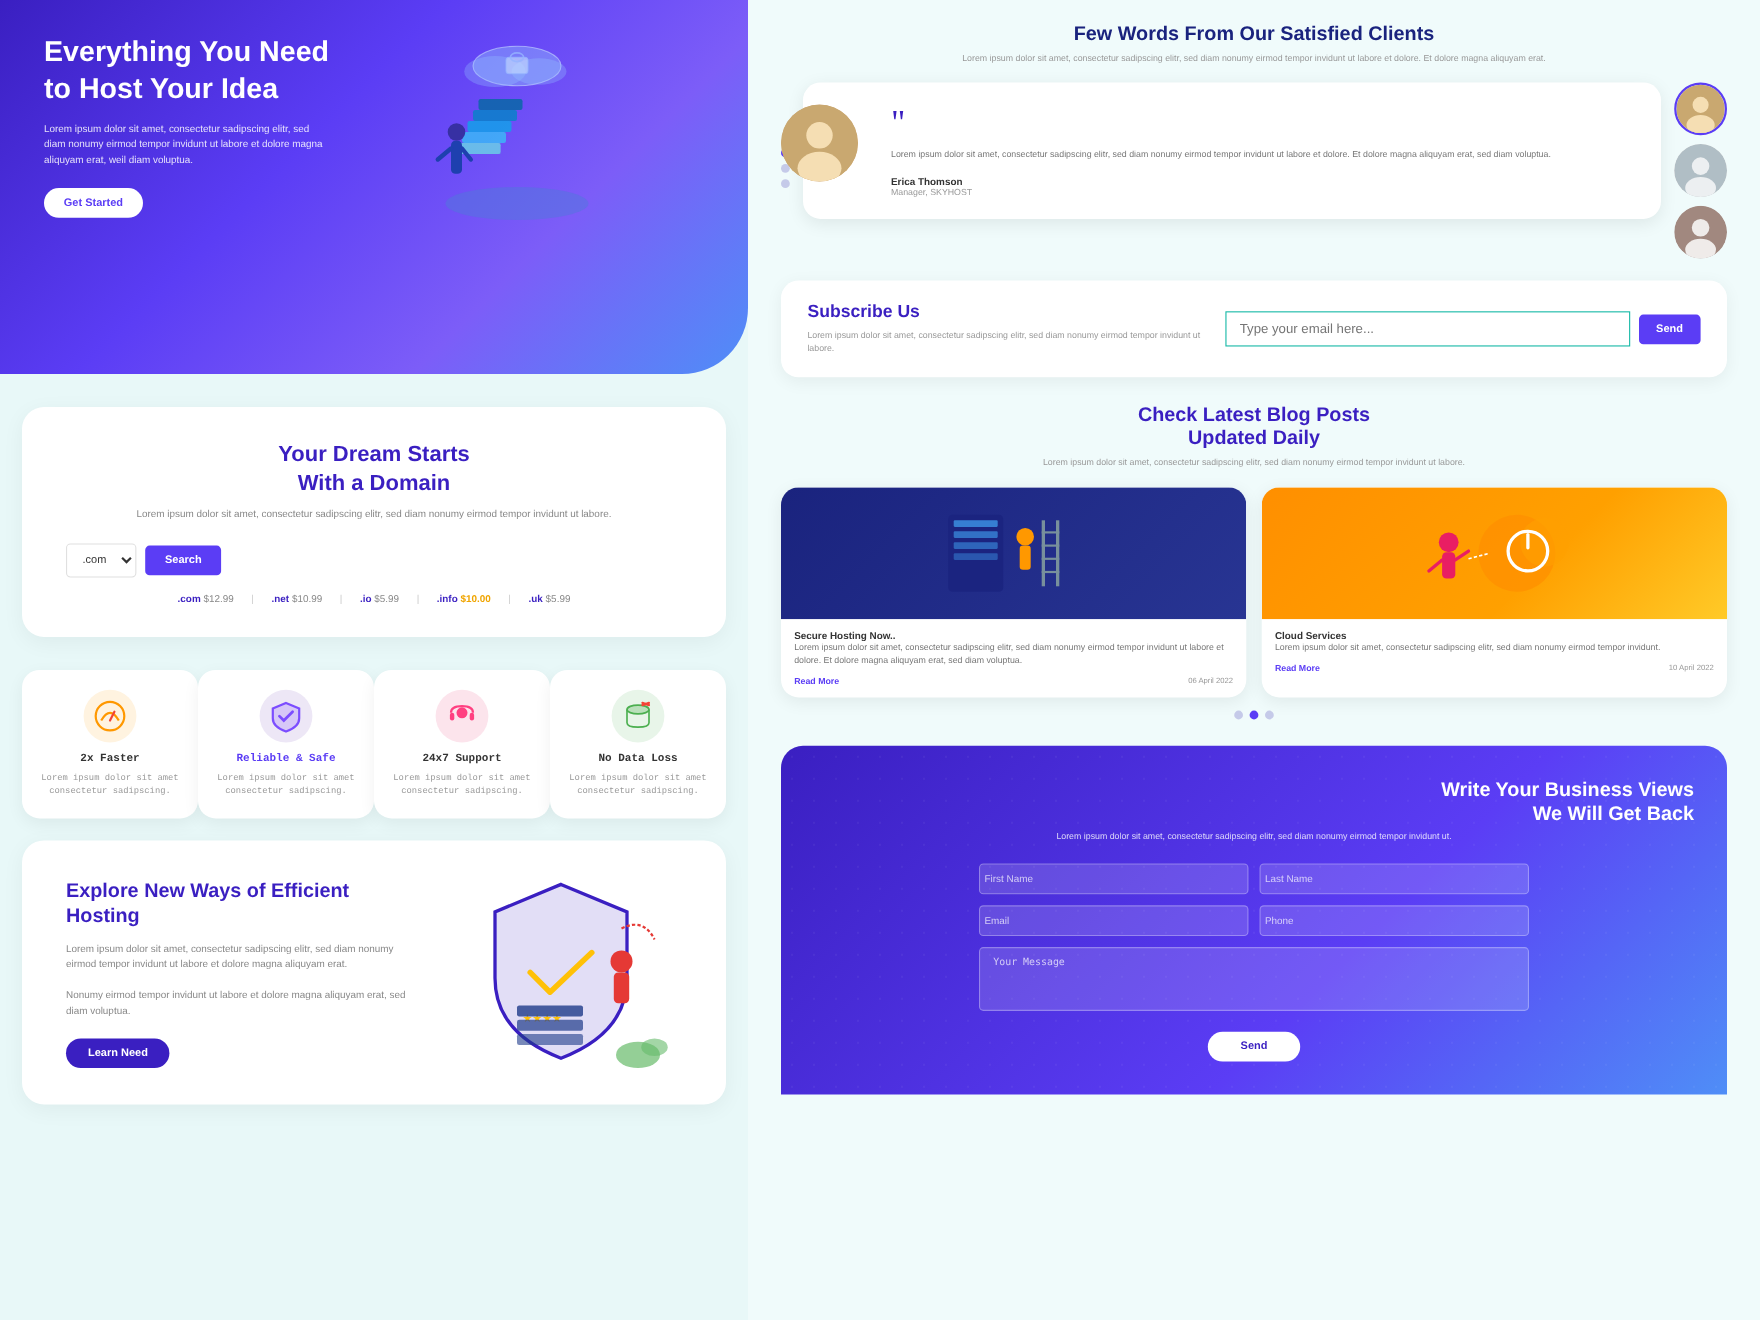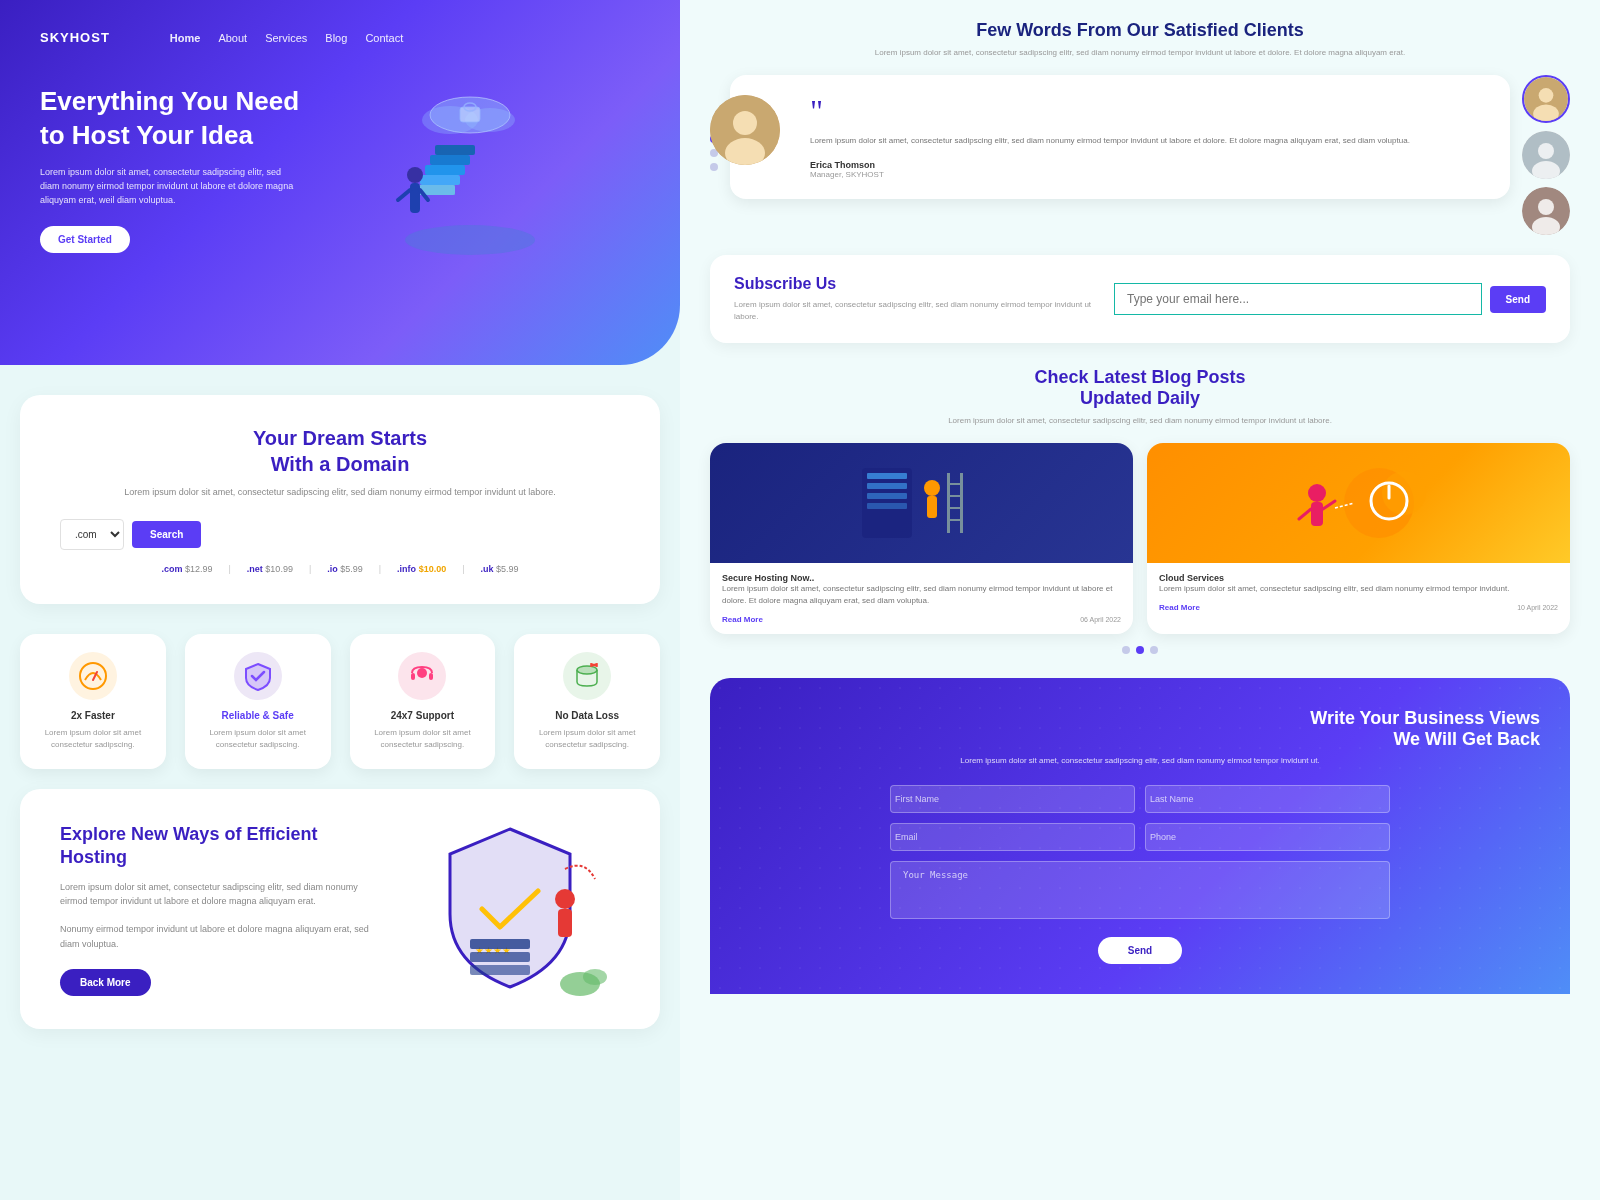--- a/index.html
+++ b/index.html
@@ -30,21 +30,21 @@
     .domain-search { display: flex; align-items: center; gap: 8px; margin-bottom: 14px; }
     .domain-input { flex: 1; border: 1px solid #e0e0e0; border-radius: 4px; padding: 8px 12px; font-size: 10px; color: #999; outline: none; }
     .domain-tld-select { border: 1px solid #e0e0e0; border-radius: 4px; padding: 8px 10px; font-size: 10px; color: #333; background: #fff; }
     .domain-search-btn { background: #5b3df5; color: #fff; border: none; border-radius: 4px; padding: 8px 18px; font-size: 10px; font-weight: 600; cursor: pointer; }
     .domain-prices { display: flex; gap: 16px; justify-content: center; font-size: 9px; }
     .domain-price-item { color: #888; }
     .domain-price-item .tld { color: #3a1fc1; font-weight: 600; }
     .domain-price-item .price { color: #f0a500; font-weight: 600; }
 
     
-    .features-section { display: flex; gap: 19px; margin: 0 20px 20px; }
+    .features-section { display: flex; gap: 0; margin: 0 20px 20px; font-family: Liberation Mono, monospace; }
     .feature-card { background: #fff; border-radius: 16px; padding: 18px 14px; flex: 1; box-shadow: 0 5px 15px rgba(0,0,0,0.06); text-align: center; }
     .feature-icon { width: 48px; height: 48px; margin: 0 auto 10px; border-radius: 50%; display: flex; align-items: center; justify-content: center; font-size: 22px; }
     .feature-title { font-size: 10px; font-weight: 700; color: #333; margin-bottom: 6px; }
     .feature-title.blue { color: #5b3df5; }
     .feature-desc { font-size: 8px; color: #999; line-height: 1.5; }
 
     
     .hosting-section { background: #fff; margin: 0 20px 20px; border-radius: 20px; padding: 30px 40px; box-shadow: 0 5px 20px rgba(0,0,0,0.05); display: flex; align-items: center; gap: 30px; }
     .hosting-text { flex: 1; }
     .hosting-title { color: #3a1fc1; font-size: 18px; font-weight: 700; line-height: 1.3; margin-bottom: 10px; }
@@ -118,30 +118,20 @@
     .blog-img-2 { background: linear-gradient(135deg, #ff8f00 0%, #ffa000 60%, #ffca28 100%); width: 100%; height: 100%; display: flex; align-items: center; justify-content: center; }
   </style>
 </head>
 <body>
 
 <div class="page-wrapper">
 
   <div class="left-panel">
 
     <div class="hero">
-      <nav class="hero-nav">
-        <span class="hero-logo">SKYHOST</span>
-        <div class="hero-nav-links">
-          <a href="#" style="font-weight:700">Home</a>
-          <a href="#">About</a>
-          <a href="#">Services</a>
-          <a href="#">Blog</a>
-          <a href="#">Contact</a>
-        </div>
-      </nav>
       <div class="hero-content">
         <div class="hero-text">
           <h1 class="hero-title">Everything You Need to Host Your Idea</h1>
           <p class="hero-desc">Lorem ipsum dolor sit amet, consectetur sadipscing elitr, sed diam nonumy eirmod tempor invidunt ut labore et dolore magna aliquyam erat, weil diam voluptua.</p>
           <button class="hero-btn">Get Started</button>
         </div>
         <div class="hero-visual">
           
           <svg width="220" height="200" viewBox="0 0 220 200">
 
@@ -246,21 +236,21 @@
         <div class="feature-title">No Data Loss</div>
         <div class="feature-desc">Lorem ipsum dolor sit amet consectetur sadipscing.</div>
       </div>
     </div>
 
     <div class="hosting-section">
       <div class="hosting-text">
         <h2 class="hosting-title">Explore New Ways of Efficient Hosting</h2>
         <p class="hosting-desc">Lorem ipsum dolor sit amet, consectetur sadipscing elitr, sed diam nonumy eirmod tempor invidunt ut labore et dolore magna aliquyam erat.</p>
         <p class="hosting-desc2">Nonumy eirmod tempor invidunt ut labore et dolore magna aliquyam erat, sed diam voluptua.</p>
-        <button class="learn-more-btn">Back More</button>
+        <button class="learn-more-btn">Learn Need</button>
       </div>
       <div class="hosting-visual">
         <svg width="200" height="180" viewBox="0 0 200 180">
 
           <path d="M100 10 L160 35 L160 95 Q160 145 100 168 Q40 145 40 95 L40 35 Z" fill="#3a1fc1" opacity="0.15"></path>
           <path d="M100 10 L160 35 L160 95 Q160 145 100 168 Q40 145 40 95 L40 35 Z" fill="none" stroke="#3a1fc1" stroke-width="3"></path>
 
           <polyline points="72,90 90,108 128,72" fill="none" stroke="#ffc107" stroke-width="5" stroke-linecap="round" stroke-linejoin="round"></polyline>
 
           <text x="65" y="135" font-size="10" fill="#ffc107">★★★★</text>

